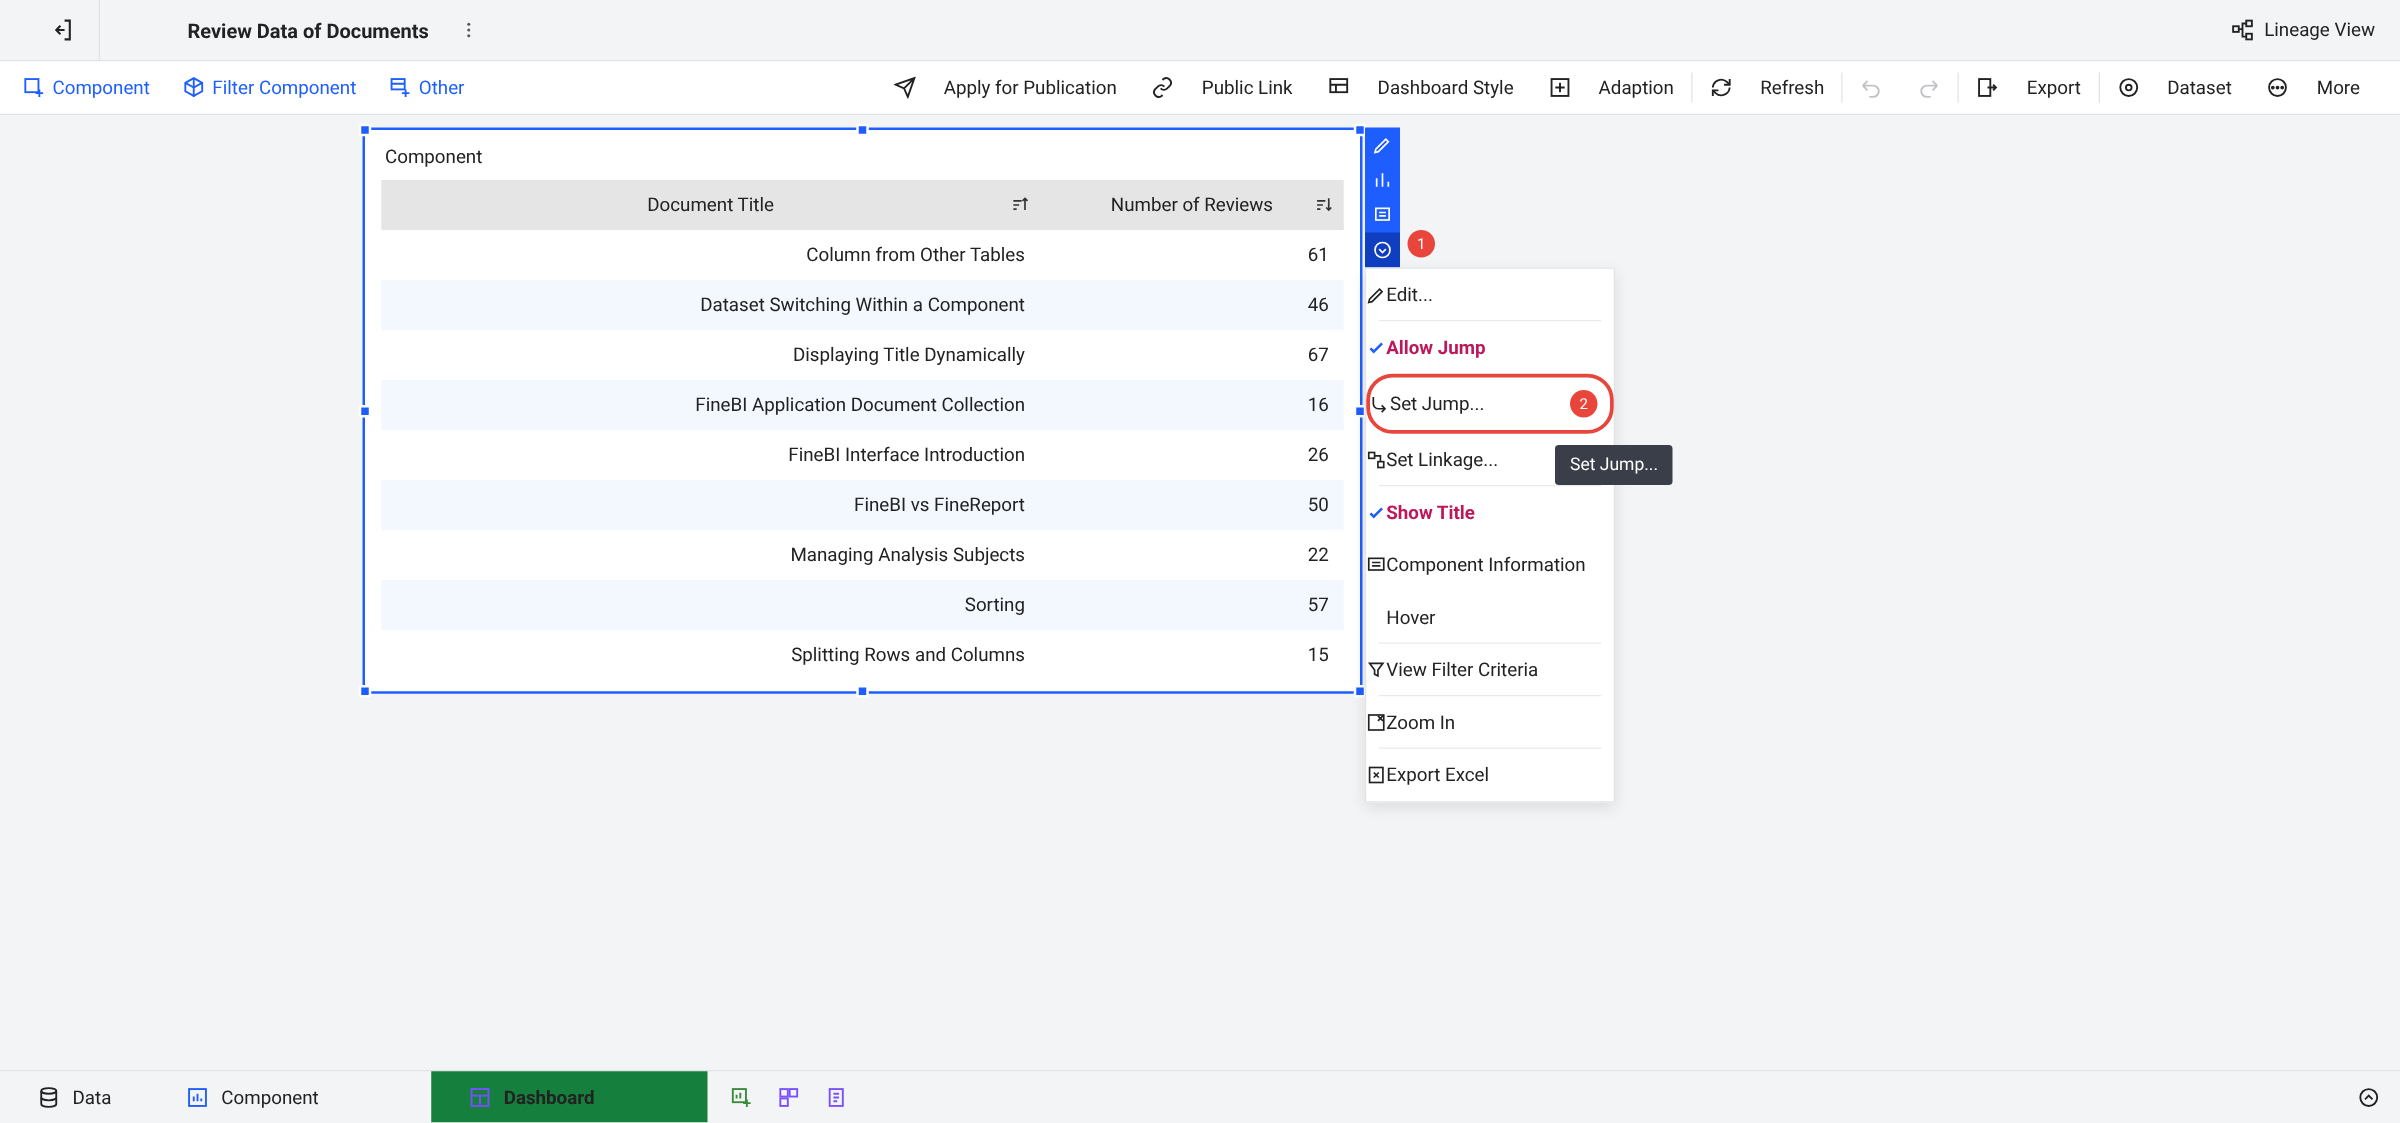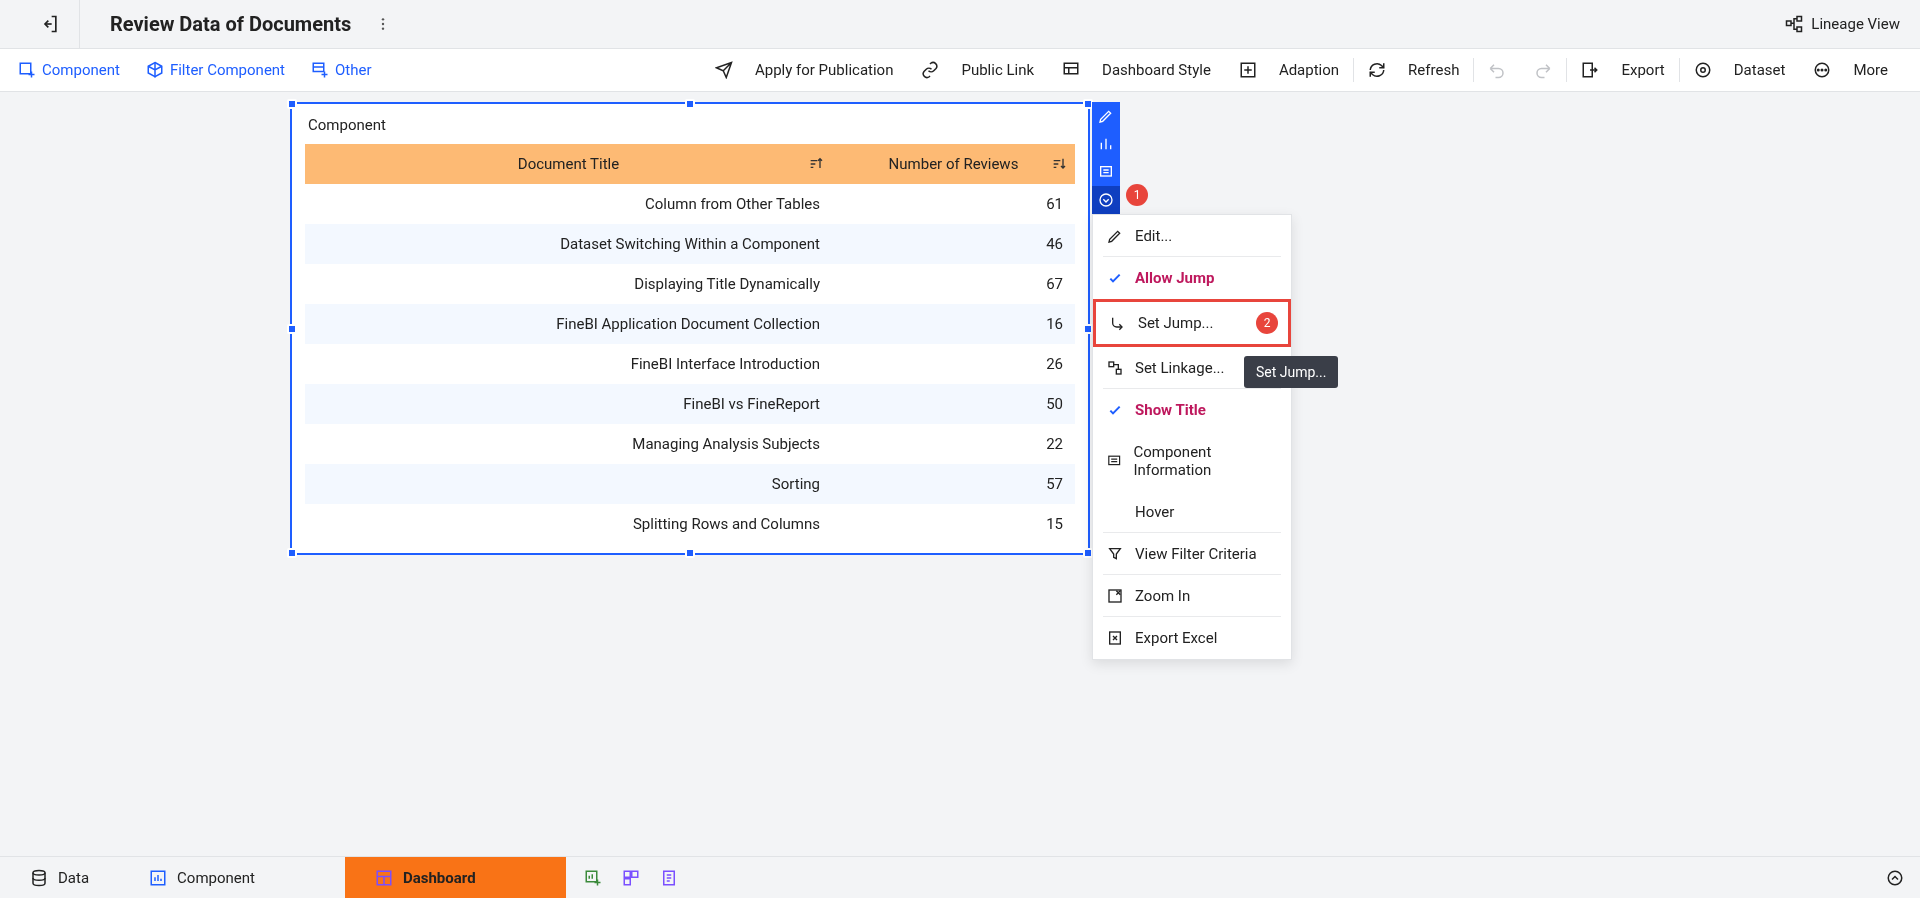--- a/index.html
+++ b/index.html
@@ -3,21 +3,21 @@
 <meta charset="utf-8">
 <style>
   * { box-sizing: border-box; margin: 0; padding: 0; font-family: -apple-system, BlinkMacSystemFont, "Segoe UI", Roboto, Arial, sans-serif; }
   body { background: #f3f4f6; width: 1920px; height: 898px; overflow: hidden; position: relative; font-size: 15px; color: #222; }
   svg { display: block; }
 
   
   .header { height: 48px; background: #f3f4f6; display: flex; align-items: center; padding: 0 20px; position: relative; }
   .header-left { display: flex; align-items: center; }
   .back-btn { width: 60px; display: flex; align-items: center; justify-content: center; height: 48px; border-right: 1px solid #e1e3e6; margin-right: 30px; }
-  .page-title { font-weight: 700; font-size: 20px; margin-right: 20px; }
+  .page-title { font-weight: 700; font-size: 16px; margin-right: 20px; margin-left: 40px; }
   .more-vert { display: flex; align-items: center; justify-content: center; width: 24px; cursor: pointer; }
   .header-right { margin-left: auto; display: flex; align-items: center; gap: 8px; cursor: pointer; }
 
   
   .toolbar { height: 44px; background: #fff; border-top: 1px solid #e1e3e6; border-bottom: 1px solid #e1e3e6; display: flex; align-items: center; padding: 0 18px; }
   .toolbar-left { display: flex; gap: 26px; height: 100%; align-items: center; }
   .tb-item { display: flex; align-items: center; gap: 6px; cursor: pointer; }
   .tb-item.blue { color: #1e5eff; }
   .tb-item.blue svg { color: #1e5eff; }
   .toolbar-right { margin-left: auto; display: flex; align-items: center; height: 100%; }
@@ -30,55 +30,55 @@
   .canvas { position: relative; height: calc(100% - 48px - 44px - 42px); }
   .component-box { position: absolute; left: 290px; top: 10px; width: 800px; height: 453px; background: #fff; border: 2px solid #1e5eff; }
   .sel-handle { position: absolute; width: 10px; height: 10px; background: #1e5eff; border: 2px solid #fff; border-radius: 2px; transform: translate(-50%, -50%); }
   .sh-tl { left: 0; top: 0; } .sh-tm { left: 50%; top: 0; } .sh-tr { left: 100%; top: 0; }
   .sh-ml { left: 0; top: 50%; } .sh-mr { left: 100%; top: 50%; }
   .sh-bl { left: 0; top: 100%; } .sh-bm { left: 50%; top: 100%; } .sh-br { left: 100%; top: 100%; }
 
   .comp-title { padding: 12px 16px 10px 16px; font-size: 15px; }
 
   .data-table { width: calc(100% - 26px); margin: 0 13px; border-collapse: collapse; }
-  .data-table th { background: #fdba74; font-weight: 400; height: 40px; text-align: center; position: relative; color: #222; }
+  .data-table th { background: #e5e5e5; font-weight: 400; height: 40px; text-align: center; position: relative; color: #222; }
   .col-doc { }
   .col-rev { width: 243px; }
   .sort-icon { position: absolute; right: 8px; top: 50%; transform: translateY(-50%); }
   .data-table td { height: 40px; padding: 0 12px; border-bottom: 0; text-align: right; }
   .data-table tbody tr { background: #fff; }
   .data-table tbody tr:nth-child(even) { background: #f3f8ff; }
   .data-table td:last-child { text-align: right; }
 
   
   .side-stack { position: absolute; left: 1092px; top: 10px; display: flex; flex-direction: column; background: #1e5eff; }
   .side-btn { width: 28px; height: 28px; display: flex; align-items: center; justify-content: center; color: #fff; cursor: pointer; }
   .side-btn.active { background: #0f3fc0; }
 
   
   .callout { position: absolute; width: 22px; height: 22px; border-radius: 50%; background: #e8453c; color: #fff; font-size: 12px; display: flex; align-items: center; justify-content: center; }
   .c1 { left: 1126px; top: 103px; transform: translateY(-50%); z-index: 30; }
   .c2 { left: 1240px; top: 230px; z-index: 40; }
 
   
   .ctx-menu { position: absolute; left: 1092px; top: 122px; width: 200px; background: #fff; border: 1px solid #e1e3e6; box-shadow: 0 4px 12px rgba(0,0,0,0.1); z-index: 20; }
-  .ctx-item { display: flex; align-items: center; gap: 12px; padding: 12px 14px; cursor: pointer; position: relative; }
+  .ctx-item { display: flex; align-items: center; gap: 0; padding: 12px 0; cursor: pointer; position: relative; border-radius: 21px; }
   .ctx-item.sep-after::after { content: ""; position: absolute; bottom: 0; left: 10px; right: 10px; height: 1px; background: #e9eaec; }
   .ctx-item.highlight-red { border: 3px solid #e8453c; }
   .ctx-item.blue-text { color: #be185d; font-weight: 700; align-items: center; }
   .ctx-item.blue-text svg { color: #1e5eff; }
   .ctx-item .spacer { width: 16px; }
 
   .tooltip { position: absolute; left: 1244px; top: 264px; background: #3a3e48; color: #fff; padding: 8px 12px; border-radius: 3px; font-size: 14px; z-index: 50; }
 
   
   .footer { position: absolute; bottom: 0; left: 0; right: 0; height: 42px; background: #f3f4f6; border-top: 1px solid #e1e3e6; display: flex; align-items: center; }
   .footer-tab { display: flex; align-items: center; gap: 10px; padding: 0 30px; height: 100%; cursor: pointer; }
   .footer-tab.wide { padding: 0 90px 0 30px; }
-  .footer-tab.active { background: #f97316; font-weight: 700; }
+  .footer-tab.active { background: #15803d; font-weight: 700; }
   .footer-icons { display: flex; align-items: center; gap: 20px; padding: 0 18px; }
   .footer-right { margin-left: auto; padding: 0 16px; display: flex; align-items: center; }
 </style>
 </head>
 <body>
 
 <div class="header">
   <div class="back-btn">
     <svg width="20" height="20" viewBox="0 0 24 24" fill="none" stroke="#222" stroke-width="2">
         <path d="M14 3h5v18h-5"></path>

